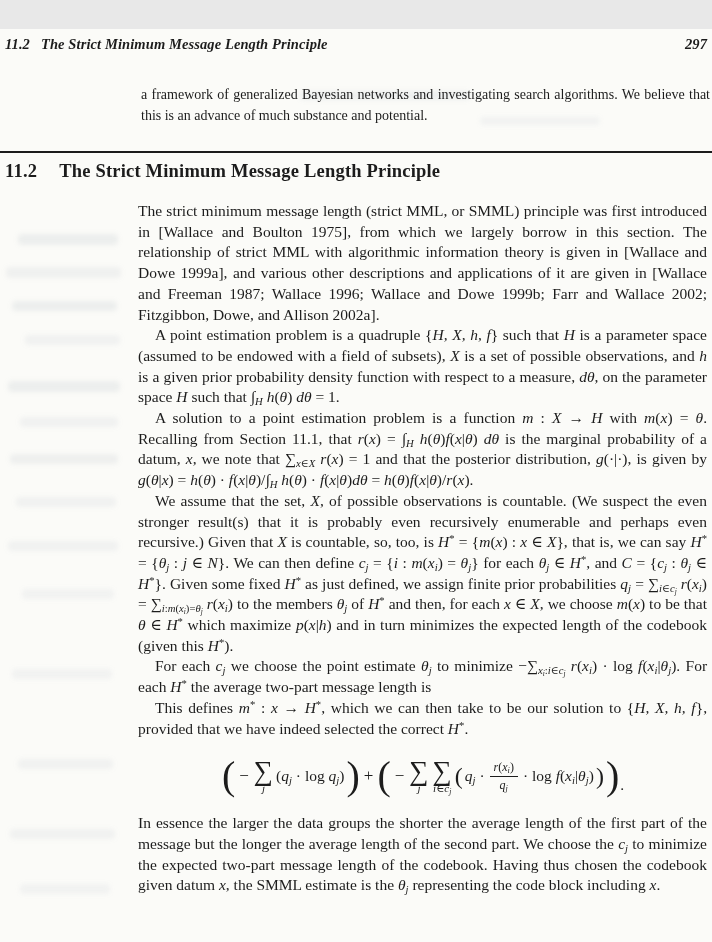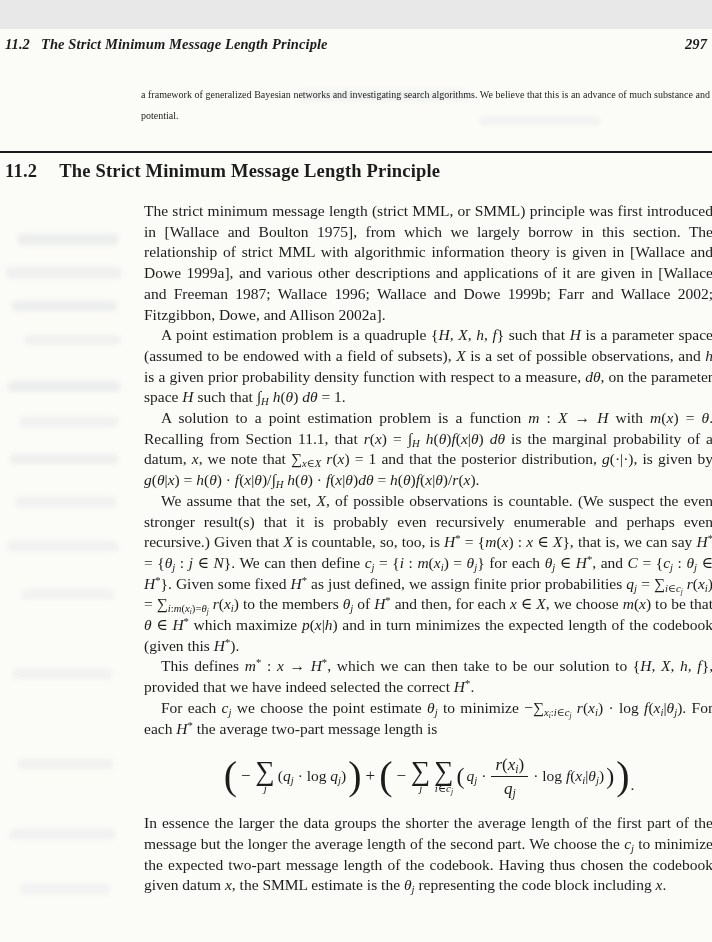--- a/index.html
+++ b/index.html
@@ -14,53 +14,53 @@
   
   .running-head{
     position:absolute;top:7px;left:5px;right:5px;
     display:flex;justify-content:space-between;align-items:baseline;
     font-style:italic;font-weight:bold;font-size:14.5px;letter-spacing:.1px;
   }
   .rh-left{display:flex;gap:11px;}
   
   .top-frag{
     position:absolute;top:56px;left:141px;width:569px;
-    font-size:10px;line-height:20.7px;text-align:justify;
+    font-size:14px;line-height:20.7px;text-align:justify;
   }
   
   .rule{position:absolute;top:122px;left:0;width:712px;height:2px;background:#1b1b1b;}
   
   .heading{
     position:absolute;top:132px;left:5px;
     display:flex;gap:22px;align-items:baseline;
     font-weight:bold;font-size:18.5px;letter-spacing:.2px;
   }
   
   .bodycol{
-    position:absolute;top:172px;left:144px;width:569px;
+    position:absolute;top:172px;left:138px;width:569px;
     font-size:15.5px;line-height:20.7px;text-align:justify;
   }
   p.para{margin:0;padding:0;}
   p.para.indent{text-indent:17px;}
   i{font-style:italic;}
   sub,sup{font-size:69%;line-height:0;}
   sub{vertical-align:-0.28em;}
   sup{vertical-align:0.5em;}
   
   .equation{
     display:flex;align-items:center;justify-content:center;
     margin:8px 0 8px;height:58px;text-align:left;text-indent:0;
   }
   .bp{font-size:40px;line-height:.8;font-weight:400;padding:0 1px;}
   .bp.inner{font-size:24px;}
   .minus,.plus{font-size:17px;margin:0 3px;}
   .op{display:inline-flex;flex-direction:column;align-items:center;line-height:1;margin:0 2px;}
   .opsym{font-size:27px;}
   .oplim{font-size:11px;margin-top:-2px;font-style:normal;}
-  .frac{display:inline-flex;flex-direction:column;align-items:center;font-size:17px;line-height:1.25;margin:0 4px;}
+  .frac{display:inline-flex;flex-direction:column;align-items:center;font-size:12px;line-height:1.25;margin:0 4px;}
   .fnum{border-bottom:1px solid #1c1c1c;padding:0 4px 1px;}
   .fden{padding-top:1px;font-family:Liberation Serif, serif;}
   .eqtxt{font-size:15.5px;margin:0 1px;white-space:nowrap;}
   .period{align-self:flex-end;margin-bottom:10px;font-size:15.5px;}
   
   .smudge{position:absolute;filter:blur(2.5px);border-radius:4px;pointer-events:none;}
 </style>
 </head>
 <body>
 
@@ -101,22 +101,22 @@
     <span>11.2</span>
     <span>The Strict Minimum Message Length Principle</span>
   </div>
 
   <div class="bodycol">
     <div id="paras-before">
         <p class="para">The strict minimum message length (strict MML, or SMML) principle was first introduced in [Wallace and Boulton 1975], from which we largely borrow in this section. The relationship of strict MML with algorithmic information theory is given in [Wallace and Dowe 1999a], and various other descriptions and applications of it are given in [Wallace and Freeman 1987; Wallace 1996; Wallace and Dowe 1999b; Farr and Wallace 2002; Fitzgibbon, Dowe, and Allison 2002a].</p>
         <p class="para indent">A point estimation problem is a quadruple {<i>H, X, h, f</i>} such that <i>H</i> is a parameter space (assumed to be endowed with a field of subsets), <i>X</i> is a set of possible observations, and <i>h</i> is a given prior probability density function with respect to a measure, <i>dθ</i>, on the parameter space <i>H</i> such that ∫<sub><i>H</i></sub> <i>h</i>(<i>θ</i>) <i>dθ</i> = 1.</p>
         <p class="para indent">A solution to a point estimation problem is a function <i>m</i> : <i>X</i> → <i>H</i> with <i>m</i>(<i>x</i>) = <i>θ</i>. Recalling from Section 11.1, that <i>r</i>(<i>x</i>) = ∫<sub><i>H</i></sub> <i>h</i>(<i>θ</i>)<i>f</i>(<i>x</i>|<i>θ</i>) <i>dθ</i> is the marginal probability of a datum, <i>x</i>, we note that ∑<sub><i>x</i>∈<i>X</i></sub> <i>r</i>(<i>x</i>) = 1 and that the posterior distribution, <i>g</i>(·|·), is given by <i>g</i>(<i>θ</i>|<i>x</i>) = <i>h</i>(<i>θ</i>) · <i>f</i>(<i>x</i>|<i>θ</i>)/∫<sub><i>H</i></sub> <i>h</i>(<i>θ</i>) · <i>f</i>(<i>x</i>|<i>θ</i>)<i>dθ</i> = <i>h</i>(<i>θ</i>)<i>f</i>(<i>x</i>|<i>θ</i>)/<i>r</i>(<i>x</i>).</p>
         <p class="para indent">We assume that the set, <i>X</i>, of possible observations is countable. (We suspect the even stronger result(s) that it is probably even recursively enumerable and perhaps even recursive.) Given that <i>X</i> is countable, so, too, is <i>H</i><sup>*</sup> = {<i>m</i>(<i>x</i>) : <i>x</i> ∈ <i>X</i>}, that is, we can say <i>H</i><sup>*</sup> = {<i>θ<sub>j</sub></i> : <i>j</i> ∈ <i>N</i>}. We can then define <i>c<sub>j</sub></i> = {<i>i</i> : <i>m</i>(<i>x<sub>i</sub></i>) = <i>θ<sub>j</sub></i>} for each <i>θ<sub>j</sub></i> ∈ <i>H</i><sup>*</sup>, and <i>C</i> = {<i>c<sub>j</sub></i> : <i>θ<sub>j</sub></i> ∈ <i>H</i><sup>*</sup>}. Given some fixed <i>H</i><sup>*</sup> as just defined, we assign finite prior probabilities <i>q<sub>j</sub></i> = ∑<sub><i>i</i>∈<i>c<sub>j</sub></i></sub> <i>r</i>(<i>x<sub>i</sub></i>) = ∑<sub><i>i</i>:<i>m</i>(<i>x<sub>i</sub></i>)=<i>θ<sub>j</sub></i></sub> <i>r</i>(<i>x<sub>i</sub></i>) to the members <i>θ<sub>j</sub></i> of <i>H</i><sup>*</sup> and then, for each <i>x</i> ∈ <i>X</i>, we choose <i>m</i>(<i>x</i>) to be that <i>θ</i> ∈ <i>H</i><sup>*</sup> which maximize <i>p</i>(<i>x</i>|<i>h</i>) and in turn minimizes the expected length of the codebook (given this <i>H</i><sup>*</sup>).</p>
+        <p class="para indent">For each <i>c<sub>j</sub></i> we choose the point estimate <i>θ<sub>j</sub></i> to minimize −∑<sub><i>x<sub>i</sub></i>:<i>i</i>∈<i>c<sub>j</sub></i></sub> <i>r</i>(<i>x<sub>i</sub></i>) · log <i>f</i>(<i>x<sub>i</sub></i>|<i>θ<sub>j</sub></i>). For each <i>H</i><sup>*</sup> the average two-part message length is</p>
         <p class="para indent">This defines <i>m</i><sup>*</sup> : <i>x</i> → <i>H</i><sup>*</sup>, which we can then take to be our solution to {<i>H, X, h, f</i>}, provided that we have indeed selected the correct <i>H</i><sup>*</sup>.</p>
-        <p class="para indent">For each <i>c<sub>j</sub></i> we choose the point estimate <i>θ<sub>j</sub></i> to minimize −∑<sub><i>x<sub>i</sub></i>:<i>i</i>∈<i>c<sub>j</sub></i></sub> <i>r</i>(<i>x<sub>i</sub></i>) · log <i>f</i>(<i>x<sub>i</sub></i>|<i>θ<sub>j</sub></i>). For each <i>H</i><sup>*</sup> the average two-part message length is</p>
       </div>
 
     <div class="equation">
       <span class="bp">(</span>
       <span class="minus">−</span>
       <span class="op">
         <span class="opsym">∑</span>
         <span class="oplim"><i>j</i></span>
       </span>
       <span class="eqtxt">(<i>q<sub>j</sub></i> · log <i>q<sub>j</sub></i>)</span>

